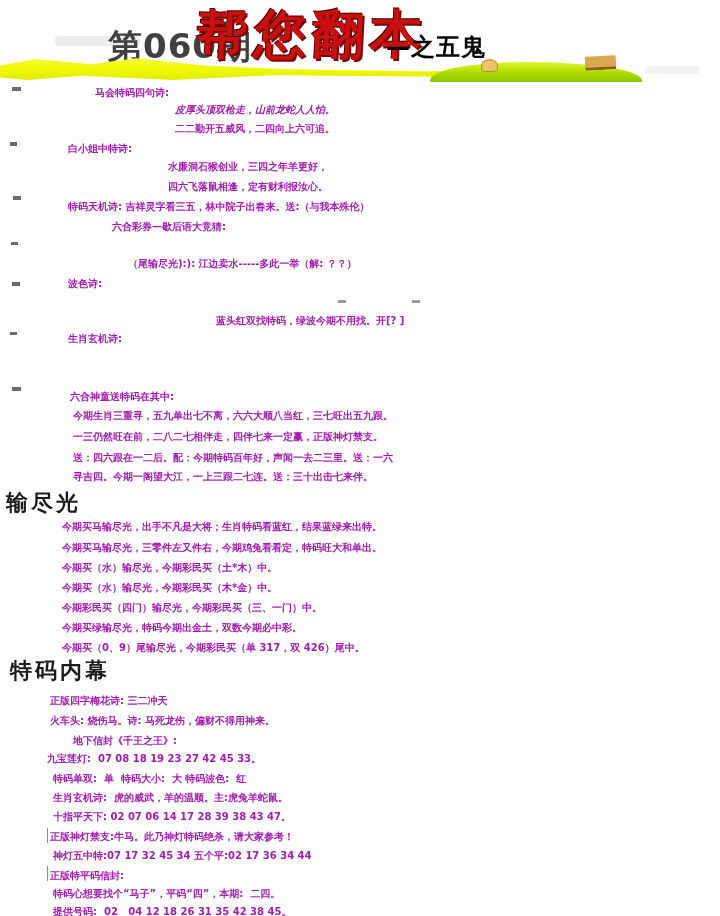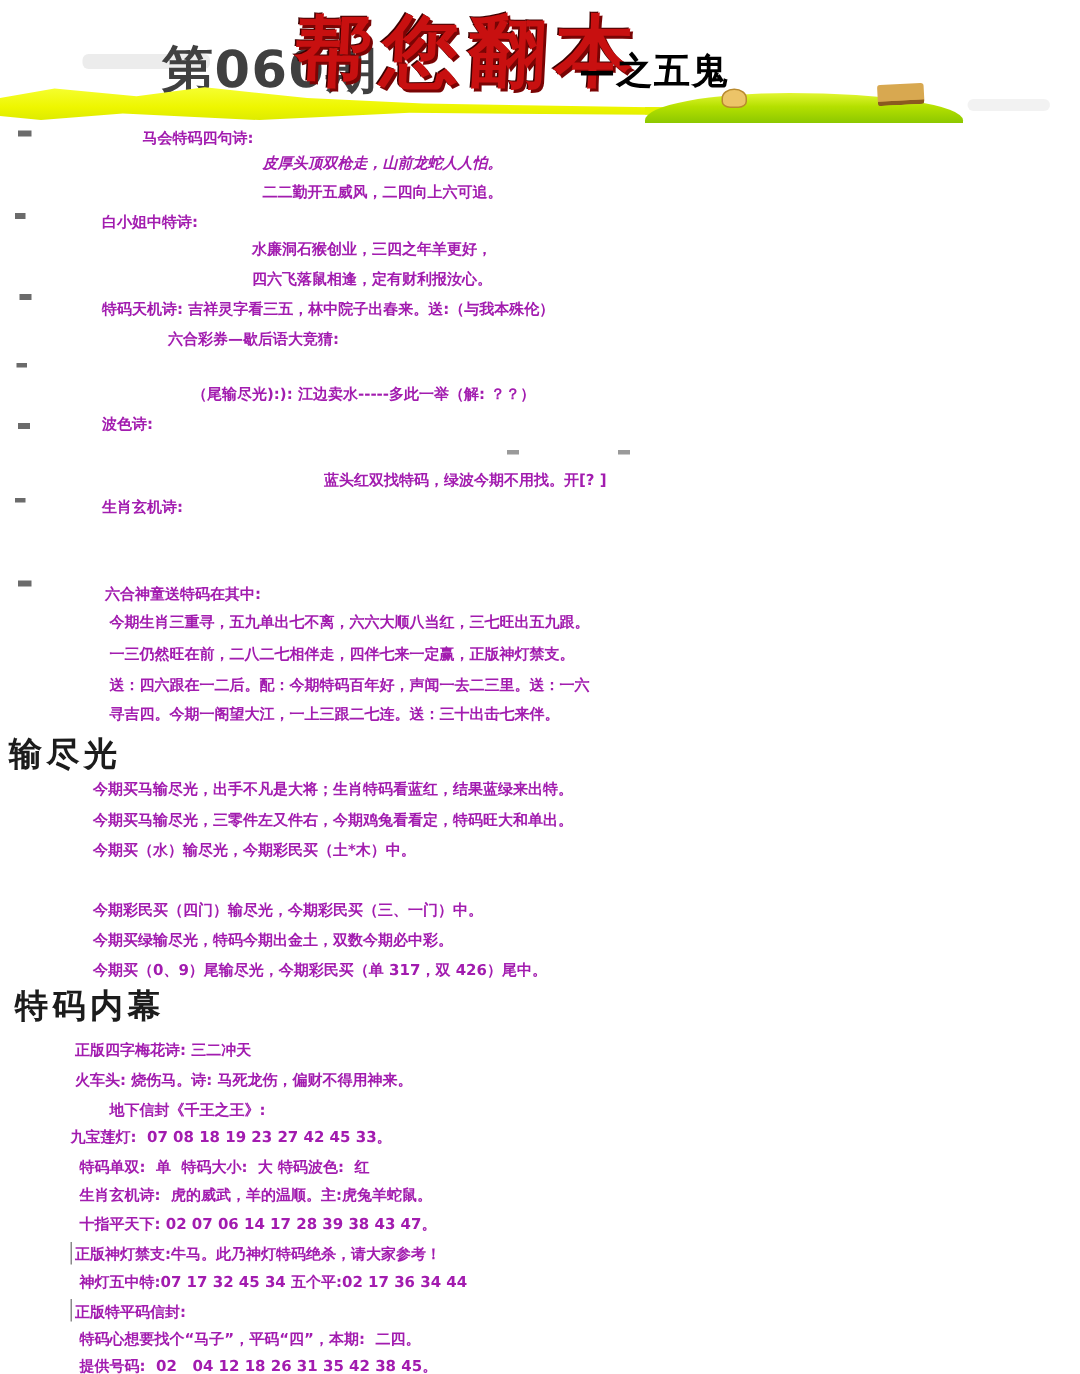--- a/index.html
+++ b/index.html
@@ -107,20 +107,21 @@
   <div class="line" style="left:70px;  top:388px;">六合神童送特码在其中:</div>
   <div class="line" style="left:73px;  top:407px;">今期生肖三重寻，五九单出七不离，六六大顺八当红，三七旺出五九跟。</div>
   <div class="line" style="left:73px;  top:428px;">一三仍然旺在前，二八二七相伴走，四伴七来一定赢，正版神灯禁支。</div>
   <div class="line" style="left:73px;  top:449px;">送：四六跟在一二后。配：今期特码百年好，声闻一去二三里。送：一六</div>
   <div class="line" style="left:73px;  top:468px;">寻吉四。今期一阁望大江，一上三跟二七连。送：三十出击七来伴。</div>
 
   <div class="sec-hdr" style="left:6px; top:488px;">输尽光</div>
   <div class="line" style="left:62px; top:518px;">今期买马输尽光，出手不凡是大将；生肖特码看蓝红，结果蓝绿来出特。</div>
   <div class="line" style="left:62px; top:539px;">今期买马输尽光，三零件左又件右，今期鸡兔看看定，特码旺大和单出。</div>
   <div class="line" style="left:62px; top:559px;">今期买（水）输尽光，今期彩民买（土*木）中。</div>
+  <div class="line" style="left:62px; top:579px;">今期买（水）输尽光，今期彩民买（木*金）中。</div>
   <div class="line" style="left:62px; top:599px;">今期彩民买（四门）输尽光，今期彩民买（三、一门）中。</div>
   <div class="line" style="left:62px; top:619px;">今期买绿输尽光，特码今期出金土，双数今期必中彩。</div>
   <div class="line" style="left:62px; top:639px;">今期买（0、9）尾输尽光，今期彩民买（单 317，双 426）尾中。</div>
 
   <div class="sec-hdr" style="left:10px; top:656px;">特码内幕</div>
   <div class="line" style="left:50px; top:692px;">正版四字梅花诗: 三二冲天</div>
   <div class="line" style="left:50px; top:712px;">火车头: 烧伤马。诗: 马死龙伤，偏财不得用神来。</div>
   <div class="line" style="left:73px; top:732px;">地下信封《千王之王》:</div>
   <div class="line" style="left:47px; top:750px;">九宝莲灯:  07 08 18 19 23 27 42 45 33。</div>
   <div class="line" style="left:53px; top:770px;">特码单双:  单  特码大小:  大 特码波色:  红</div>

